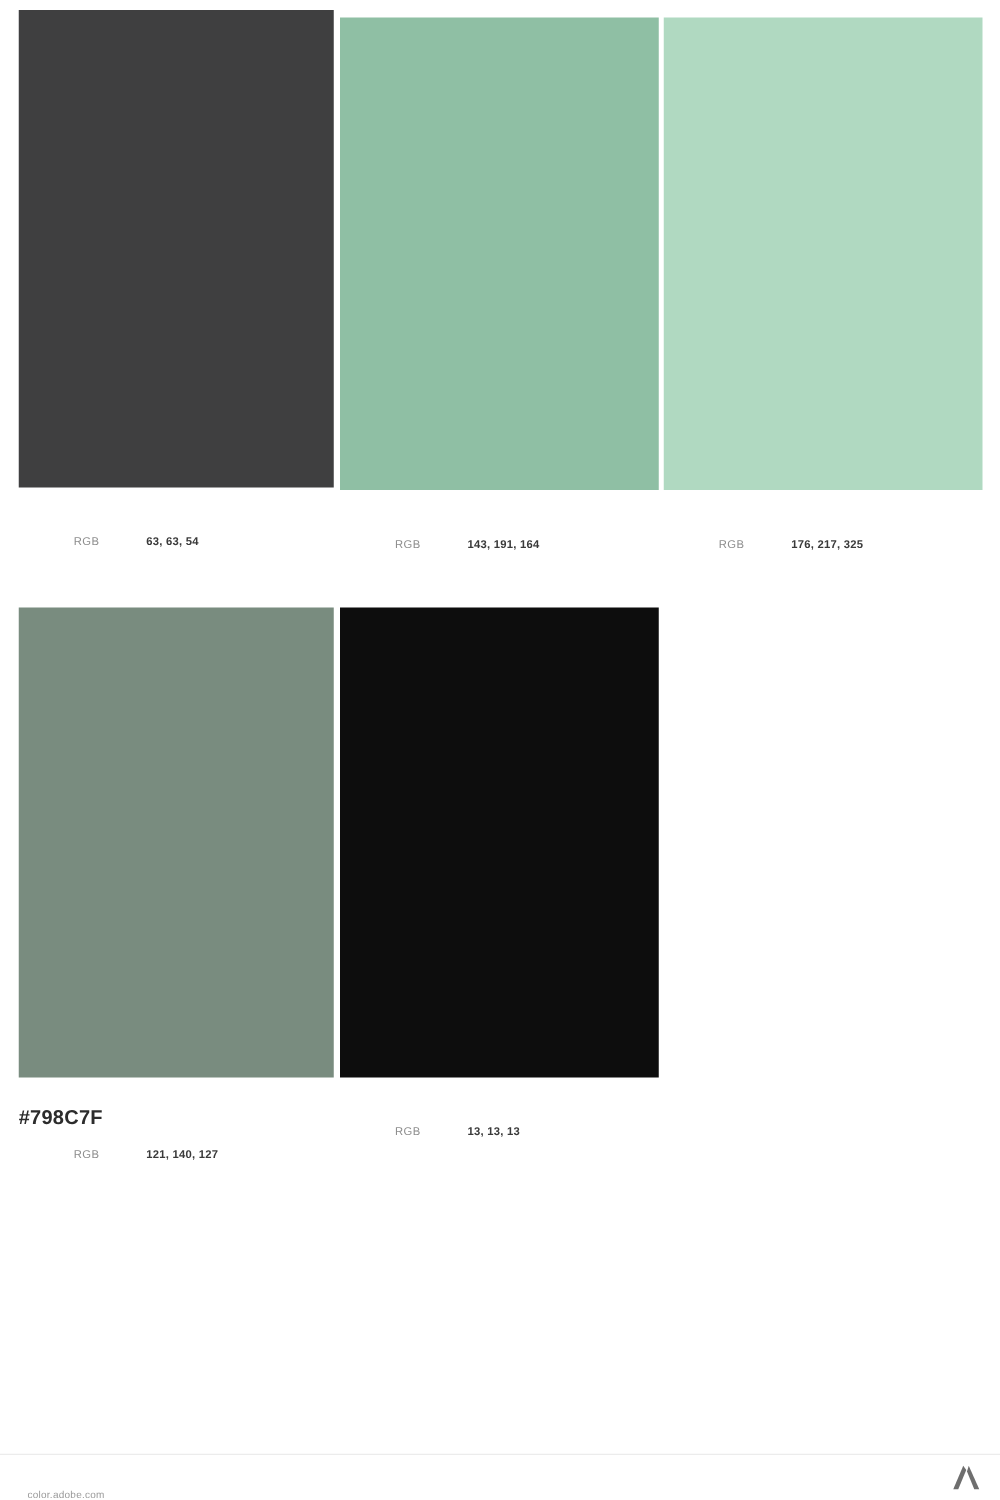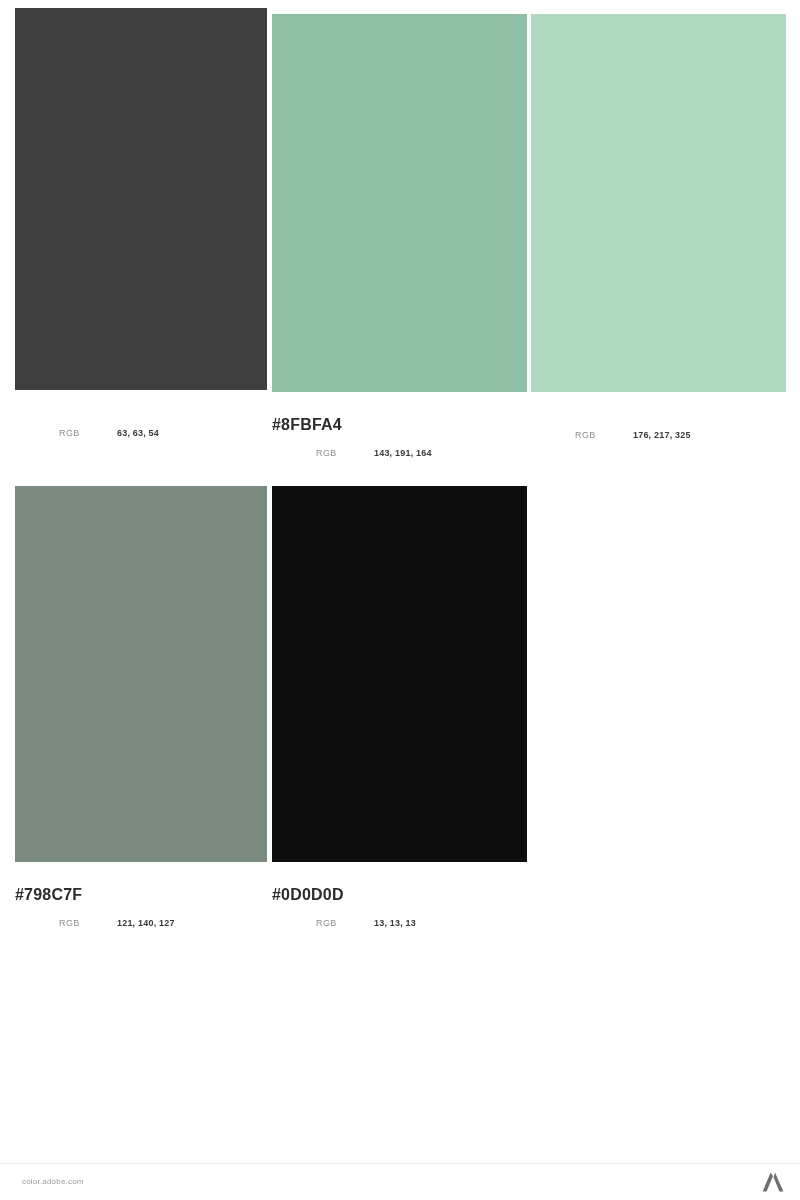--- a/index.html
+++ b/index.html
@@ -96,21 +96,21 @@
     left: 0;
     bottom: 0;
     width: 800px;
     height: 36px;
     border-top: 1px solid #ececec;
     background: #ffffff;
   }
   .footer-url {
     position: absolute;
     left: 22px;
-    top: 13px;
+    top: 27px;
     font-size: 8px;
     color: #9a9a9a;
     letter-spacing: 0.2px;
   }
   .footer-logo {
     position: absolute;
     right: 16px;
     top: 8px;
     width: 22px;
     height: 20px;
@@ -132,21 +132,20 @@
           <div class="rgb-line">
             <span class="rgb-label">RGB</span>
             <span class="rgb-values">63, 63, 54</span>
           </div>
         </div>
       </div>
 
       <div class="swatch-cell col-2">
         <div class="chip chip-tall-a" style="background:#8FBFA4"></div>
         <div class="meta">
-          <p class="hex">#8FBFA4</p>
           <div class="rgb-line">
             <span class="rgb-label">RGB</span>
             <span class="rgb-values">143, 191, 164</span>
           </div>
         </div>
       </div>
 
       <div class="swatch-cell col-3">
         <div class="chip chip-tall-a" style="background:#B0D9C1"></div>
         <div class="meta">
@@ -168,21 +167,20 @@
           <div class="rgb-line">
             <span class="rgb-label">RGB</span>
             <span class="rgb-values">121, 140, 127</span>
           </div>
         </div>
       </div>
 
       <div class="swatch-cell col-2">
         <div class="chip chip-row2" style="background:#0D0D0D"></div>
         <div class="meta">
-          <p class="hex">#0D0D0D</p>
           <div class="rgb-line">
             <span class="rgb-label">RGB</span>
             <span class="rgb-values">13, 13, 13</span>
           </div>
         </div>
       </div>
 
     </div>
 
   </div>

